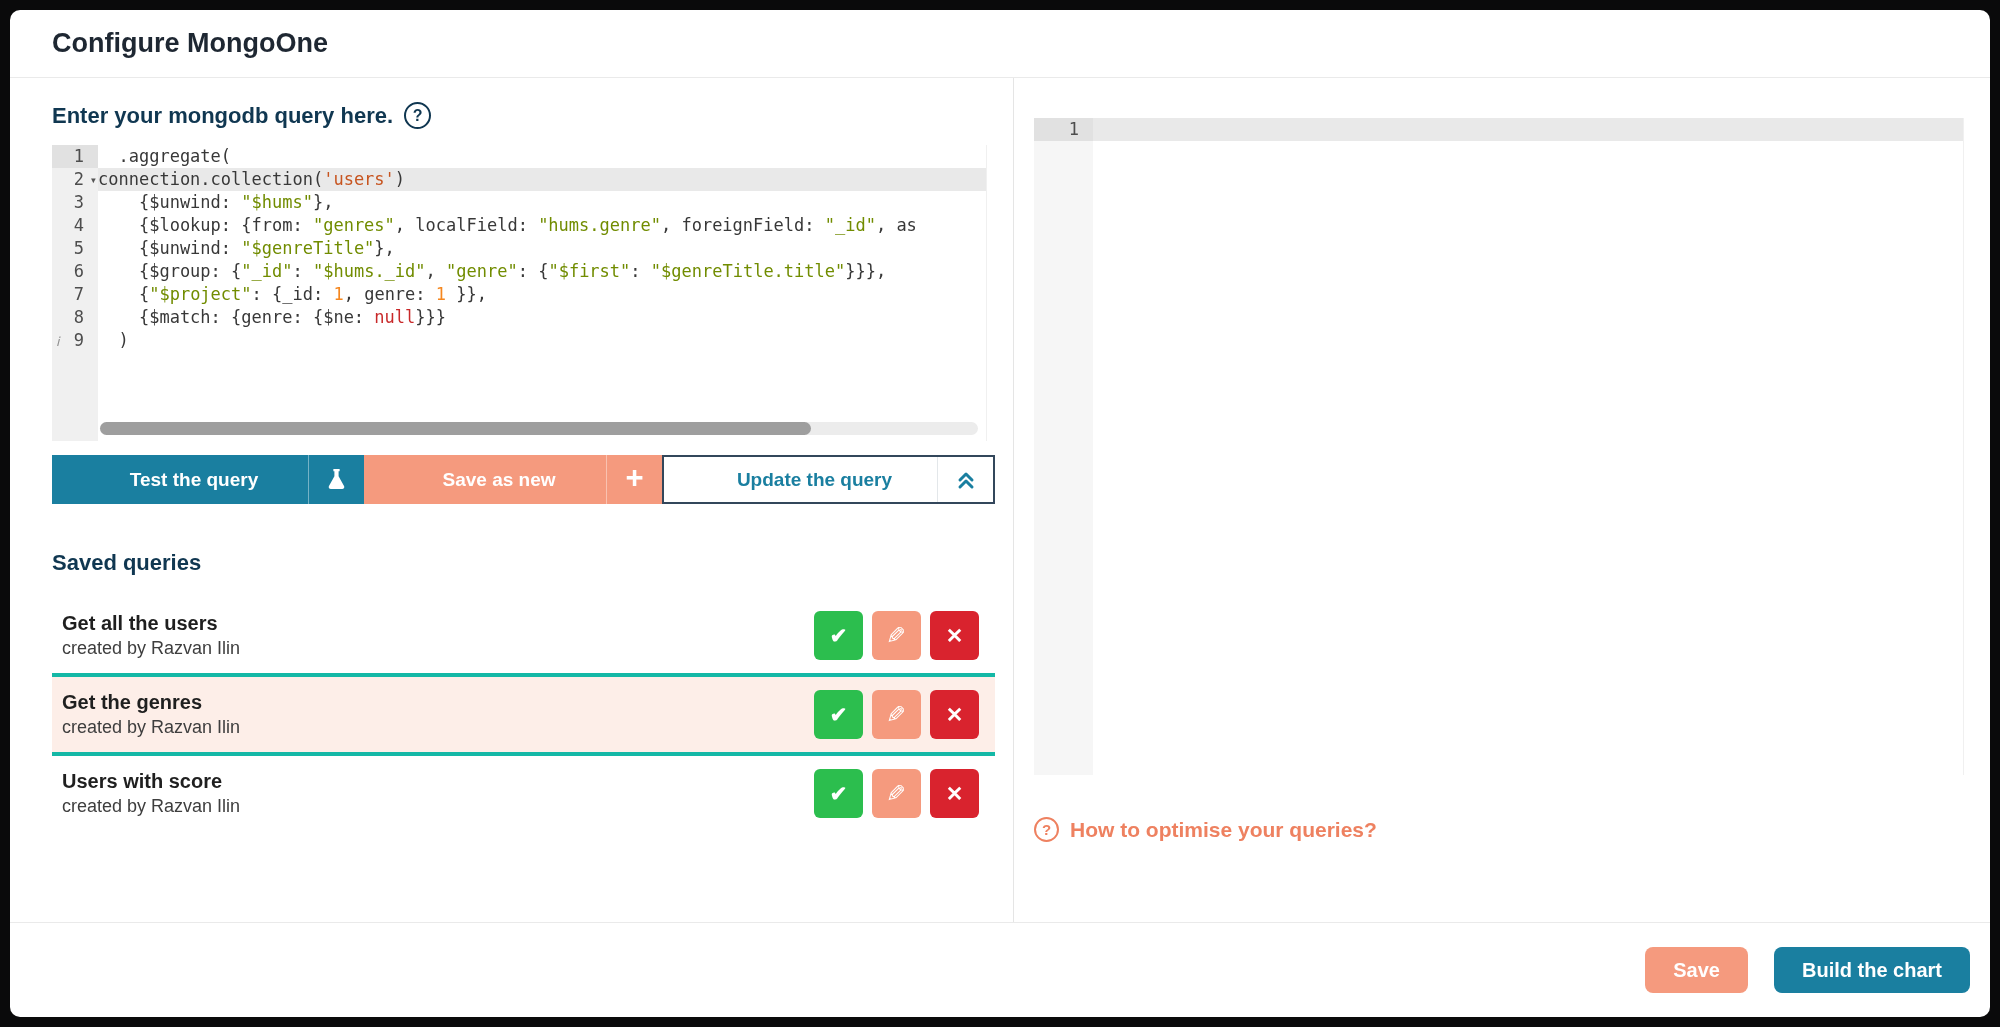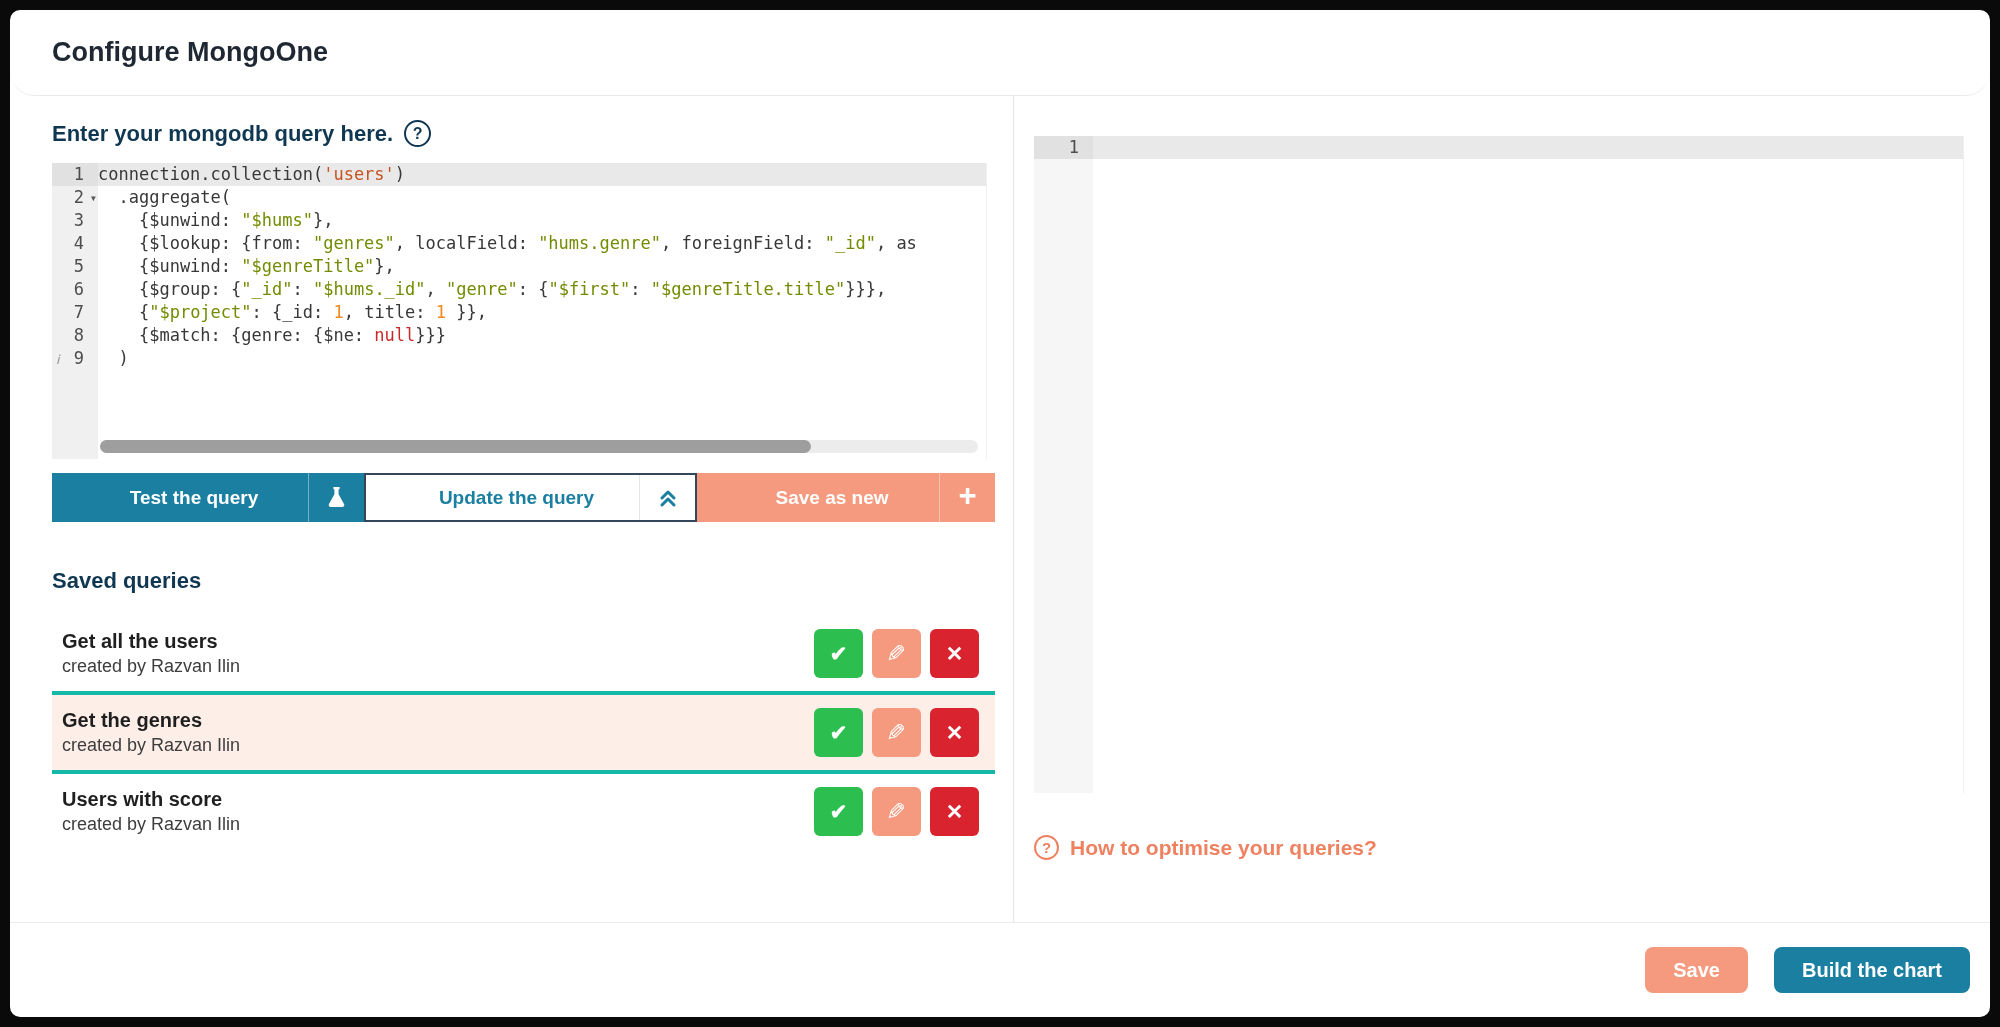--- a/index.html
+++ b/index.html
@@ -9,25 +9,24 @@
     font-family: "Liberation Sans", sans-serif;
     position: relative;
   }
   .modal {
     position: absolute; left: 10px; top: 10px;
     width: 1980px; height: 1007px;
     background: #fff; border-radius: 10px;
     display: flex; flex-direction: column; overflow: hidden;
   }
   .modal-header {
-    height: 86px; flex: 0 0 auto;
+    height: 68px; flex: 0 0 auto;
     display: flex; align-items: center;
     padding: 0 42px;
     border-bottom: 1px solid #eaeaea;
-    border-radius: 25px;
   }
   .modal-title { font-size: 27px; font-weight: bold; color: #1e2732; }
   .modal-body { flex: 1; display: flex; min-height: 0; }
   .left-col { width: 985px; flex: 0 0 auto; padding: 24px 0 0 42px; }
   .v-divider { width: 1px; background: #e5e5e5; flex: 0 0 auto; margin-left: 18px; }
   .right-col { flex: 1; min-width: 0; padding: 24px 26px 0 20px; }
 
   .section-heading {
     font-size: 22px; font-weight: bold; color: #103751;
     display: flex; align-items: flex-end; gap: 11px;
@@ -159,57 +158,57 @@
             <div class="gutter-row"><span>2</span><span class="fold">▾</span></div>
             <div class="gutter-row"><span>3</span></div>
             <div class="gutter-row"><span>4</span></div>
             <div class="gutter-row"><span>5</span></div>
             <div class="gutter-row"><span>6</span></div>
             <div class="gutter-row"><span>7</span></div>
             <div class="gutter-row"><span>8</span></div>
             <div class="gutter-row"><span class="gutter-marker">ℹ</span><span>9</span></div>
           </div>
         <div class="code" id="left-code">
+            <div class="code-row"><span style="color: rgb(56, 56, 56);">  .aggregate(</span></div>
             <div class="code-row active"><span style="color: rgb(56, 56, 56);">connection.collection(</span><span style="color: rgb(199, 84, 31);">'users'</span><span style="color: rgb(56, 56, 56);">)</span></div>
-            <div class="code-row"><span style="color: rgb(56, 56, 56);">  .aggregate(</span></div>
             <div class="code-row"><span style="color: rgb(56, 56, 56);">    {$unwind: </span><span style="color: rgb(113, 140, 0);">"$hums"</span><span style="color: rgb(56, 56, 56);">},</span></div>
             <div class="code-row"><span style="color: rgb(56, 56, 56);">    {$lookup: {from: </span><span style="color: rgb(113, 140, 0);">"genres"</span><span style="color: rgb(56, 56, 56);">, localField: </span><span style="color: rgb(113, 140, 0);">"hums.genre"</span><span style="color: rgb(56, 56, 56);">, foreignField: </span><span style="color: rgb(113, 140, 0);">"_id"</span><span style="color: rgb(56, 56, 56);">, as</span></div>
             <div class="code-row"><span style="color: rgb(56, 56, 56);">    {$unwind: </span><span style="color: rgb(113, 140, 0);">"$genreTitle"</span><span style="color: rgb(56, 56, 56);">},</span></div>
             <div class="code-row"><span style="color: rgb(56, 56, 56);">    {$group: {</span><span style="color: rgb(113, 140, 0);">"_id"</span><span style="color: rgb(56, 56, 56);">: </span><span style="color: rgb(113, 140, 0);">"$hums._id"</span><span style="color: rgb(56, 56, 56);">, </span><span style="color: rgb(113, 140, 0);">"genre"</span><span style="color: rgb(56, 56, 56);">: {</span><span style="color: rgb(113, 140, 0);">"$first"</span><span style="color: rgb(56, 56, 56);">: </span><span style="color: rgb(113, 140, 0);">"$genreTitle.title"</span><span style="color: rgb(56, 56, 56);">}}},</span></div>
-            <div class="code-row"><span style="color: rgb(56, 56, 56);">    {</span><span style="color: rgb(113, 140, 0);">"$project"</span><span style="color: rgb(56, 56, 56);">: {_id: </span><span style="color: rgb(245, 135, 31);">1</span><span style="color: rgb(56, 56, 56);">, title: </span><span style="color: rgb(245, 135, 31);">1</span><span style="color: rgb(56, 56, 56);"> }},</span></div>
+            <div class="code-row"><span style="color: rgb(56, 56, 56);">    {</span><span style="color: rgb(113, 140, 0);">"$project"</span><span style="color: rgb(56, 56, 56);">: {_id: </span><span style="color: rgb(245, 135, 31);">1</span><span style="color: rgb(56, 56, 56);">, genre: </span><span style="color: rgb(245, 135, 31);">1</span><span style="color: rgb(56, 56, 56);"> }},</span></div>
             <div class="code-row"><span style="color: rgb(56, 56, 56);">    {$match: {genre: {$ne: </span><span style="color: rgb(200, 40, 41);">null</span><span style="color: rgb(56, 56, 56);">}}}</span></div>
             <div class="code-row"><span style="color: rgb(56, 56, 56);">  )</span></div>
           </div>
         <div class="hscroll">
           <div class="hscroll-thumb"></div>
         </div>
       </div>
 
       <div class="btn-row">
         <div class="query-btn test-btn">
           <span class="lbl">Test the query</span>
           <span class="ic">
             <svg width="21" height="23" viewBox="0 0 20 22">
                 <path d="M7 1h6v2h-1v5l5.2 9.2c.8 1.4-.2 3-1.8 3H4.6c-1.6 0-2.6-1.6-1.8-3L8 8V3H7z" fill="#ffffff"></path>
               </svg>
           </span>
         </div>
+        <div class="query-btn savenew-btn">
+          <span class="lbl">Save as new</span>
+          <span class="ic plus">+</span>
+        </div>
         <div class="query-btn update-btn">
           <span class="lbl">Update the query</span>
           <span class="ic">
             <svg width="20" height="20" viewBox="0 0 20 20" fill="none" stroke="#1a7fa0" stroke-width="3" stroke-linecap="round" stroke-linejoin="round">
                 <polyline points="4,10 10,4 16,10"></polyline>
                 <polyline points="4,17 10,11 16,17"></polyline>
               </svg>
           </span>
         </div>
-        <div class="query-btn savenew-btn">
-          <span class="lbl">Save as new</span>
-          <span class="ic plus">+</span>
-        </div>
       </div>
 
       <div class="section-heading saved-heading">Saved queries</div>
 
       <div class="saved-list">
 
         <div class="saved-row">
           <div class="saved-info">
             <div class="saved-name">Get all the users</div>
             <div class="saved-creator">created by Razvan Ilin</div>

